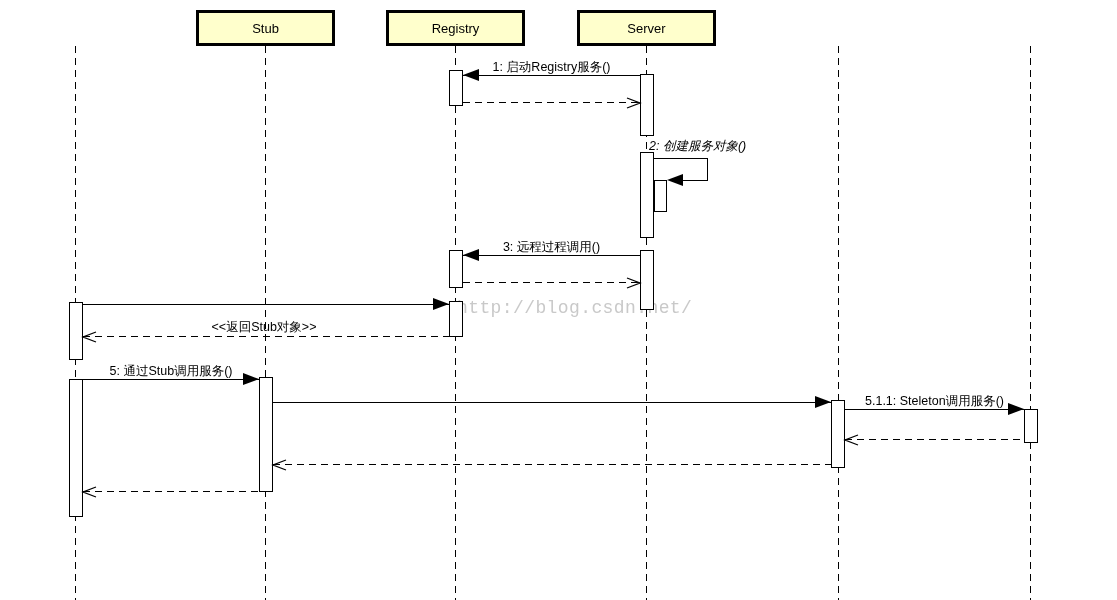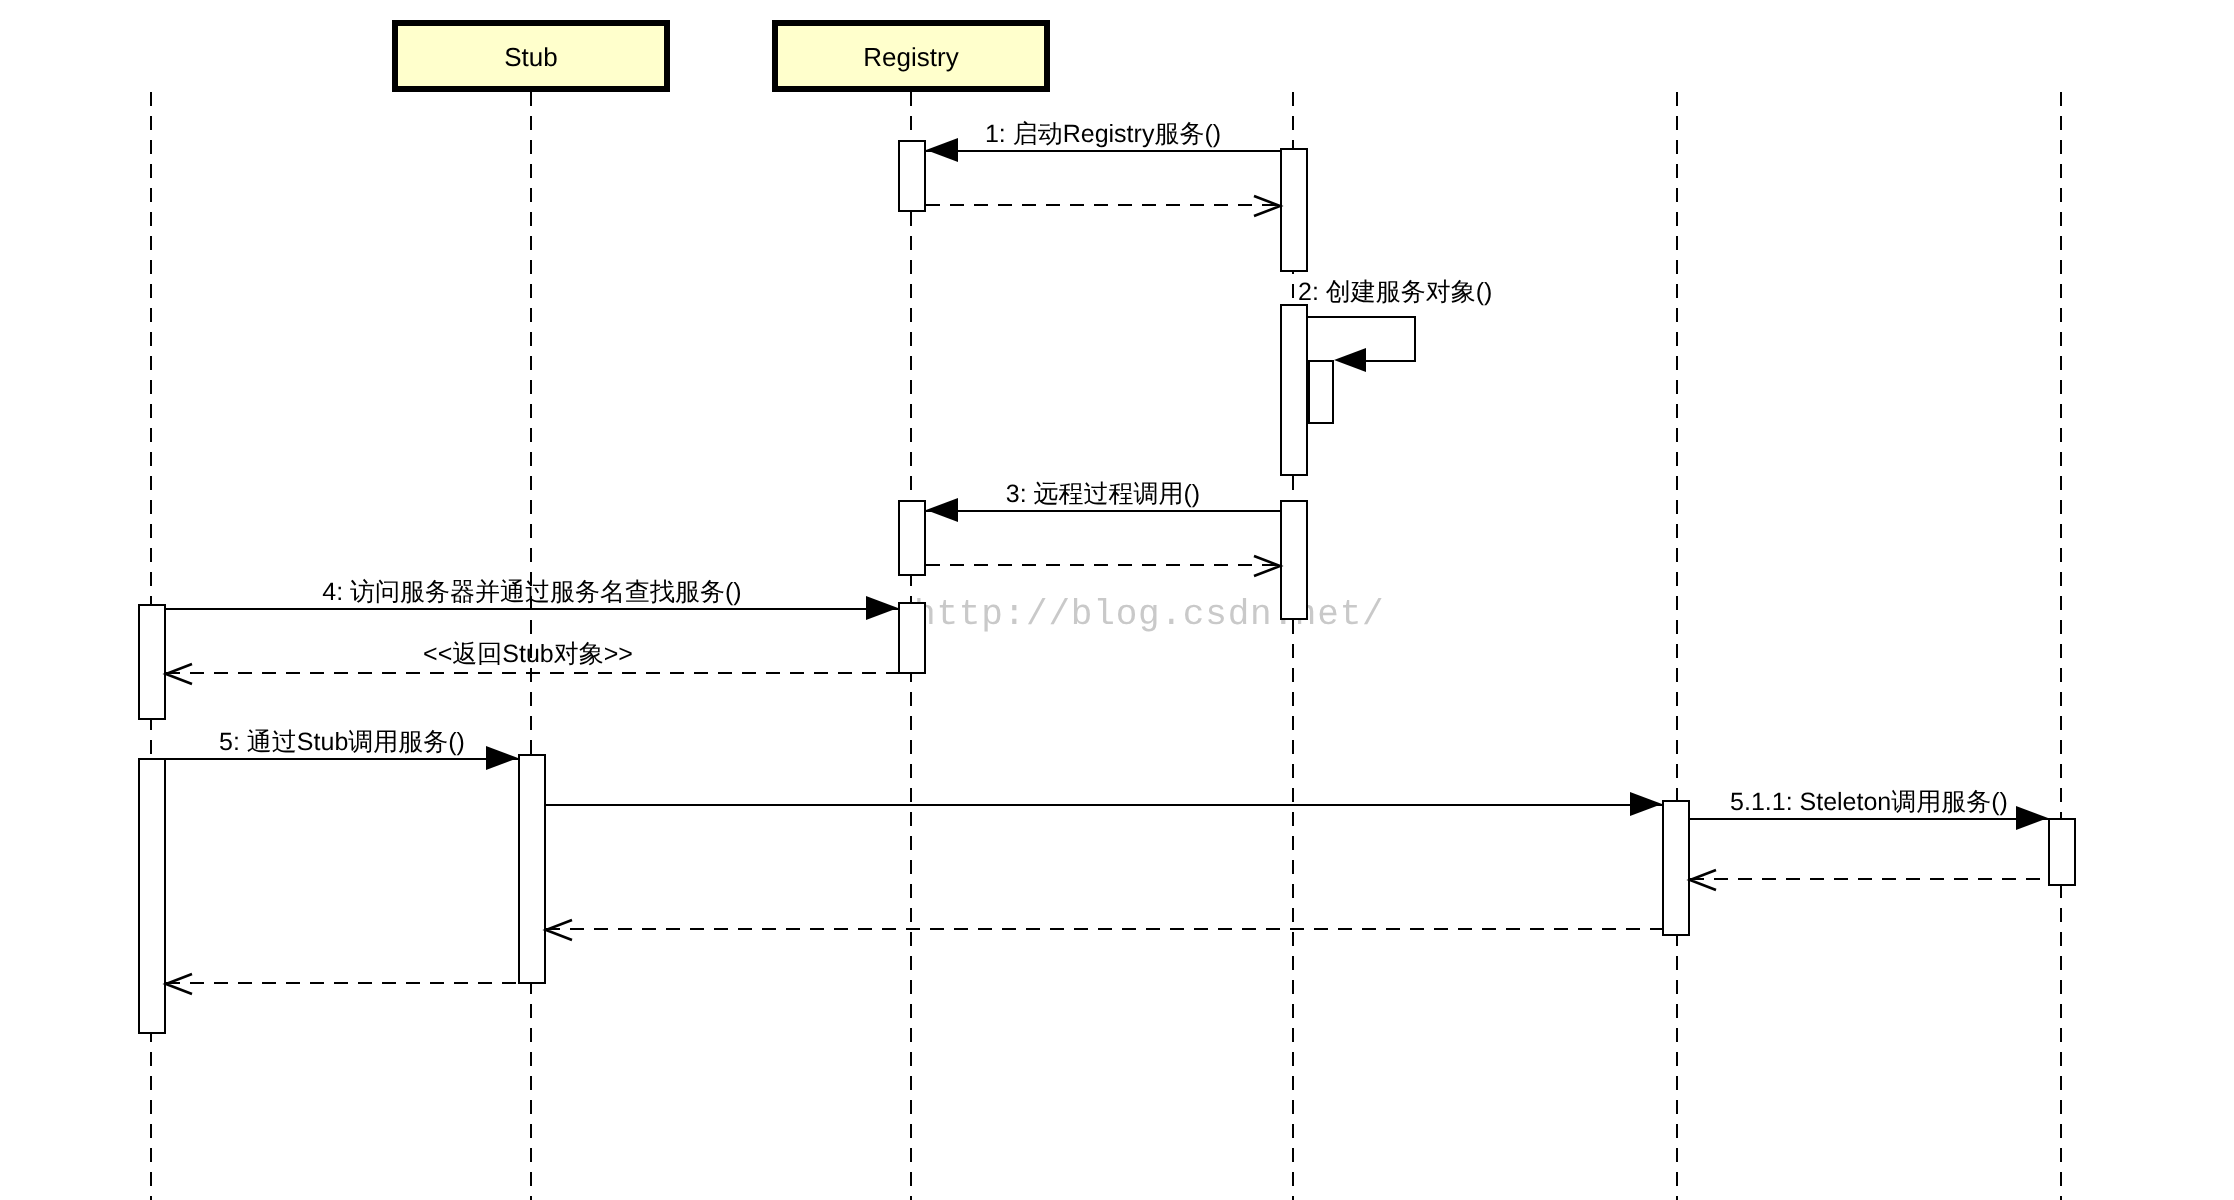--- a/index.html
+++ b/index.html
@@ -35,21 +35,21 @@
   .arr-r {
     position:absolute; width:0; height:0; z-index:5;
     border-top:6px solid transparent; border-bottom:6px solid transparent;
     border-left:16px solid #000000;
   }
   .oarr { position:absolute; z-index:5; }
   .mlabel {
     position:absolute; font-size:12.5px; color:#000000; white-space:nowrap;
     text-align:center; z-index:6; line-height:14px;
   }
-  .mlabel.left { text-align:center; }
+  .mlabel.left { text-align:center;font-style:italic; }
   .watermark {
     position:absolute; left:457px; top:298px; z-index:2;
     font-family:"Liberation Mono","DejaVu Sans Mono",monospace;
     font-size:18px; color:#c9c9c9; letter-spacing:0.4px; white-space:nowrap;
   }
 </style>
 </head>
 <body>
 
 <div class="stage">
@@ -61,20 +61,23 @@
   <div class="lifeline" style="left:838px"></div>
   <div class="lifeline" style="left:1030px"></div>
 
   <div class="watermark">http://blog.csdn.net/</div>
 
   <div class="actor" style="left:196px">
       <span>Stub</span>
     </div>
   <div class="actor" style="left:386px">
       <span>Registry</span>
+    </div>
+  <div class="actor" style="left:577px">
+      <span>Server</span>
     </div>
 
   <div class="act" style="left:449px;top:70px;height:36px"></div>
   <div class="act" style="left:640px;top:74px;height:62px"></div>
   <div class="act" style="left:640px;top:152px;height:86px"></div>
   <div class="act" style="left:654px;top:180px;height:32px;width:13px"></div>
   <div class="act" style="left:449px;top:250px;height:38px"></div>
   <div class="act" style="left:640px;top:250px;height:60px"></div>
   <div class="act" style="left:449px;top:301px;height:36px"></div>
   <div class="act" style="left:69px;top:302px;height:58px"></div>
@@ -102,21 +105,20 @@
   <div class="arr-l" style="left:463px;top:249px"></div>
   <div class="mlabel" style="left:463px;top:240px;width:177px">3: 远程过程调用()</div>
 
   <div class="mline dashed" style="left:463px;top:282px;width:177px"></div>
   <svg class="oarr" style="left:626px;top:276px" width="16" height="14">
       <polyline points="1,2 14,7 1,12" fill="none" stroke="#000" stroke-width="1.3"></polyline>
     </svg>
 
   <div class="mline" style="left:83px;top:304px;width:366px"></div>
   <div class="arr-r" style="left:433px;top:298px"></div>
-  <div class="mlabel" style="left:83px;top:289px;width:366px">4: 访问服务器并通过服务名查找服务()</div>
 
   <div class="mline dashed" style="left:83px;top:336px;width:366px"></div>
   <svg class="oarr" style="left:81px;top:330px" width="16" height="14">
       <polyline points="15,2 2,7 15,12" fill="none" stroke="#000" stroke-width="1.3"></polyline>
     </svg>
   <div class="mlabel" style="left:81px;top:320px;width:366px">&lt;&lt;返回Stub对象&gt;&gt;</div>
 
   <div class="mline" style="left:83px;top:379px;width:176px"></div>
   <div class="arr-r" style="left:243px;top:373px"></div>
   <div class="mlabel" style="left:83px;top:364px;width:176px">5: 通过Stub调用服务()</div>

